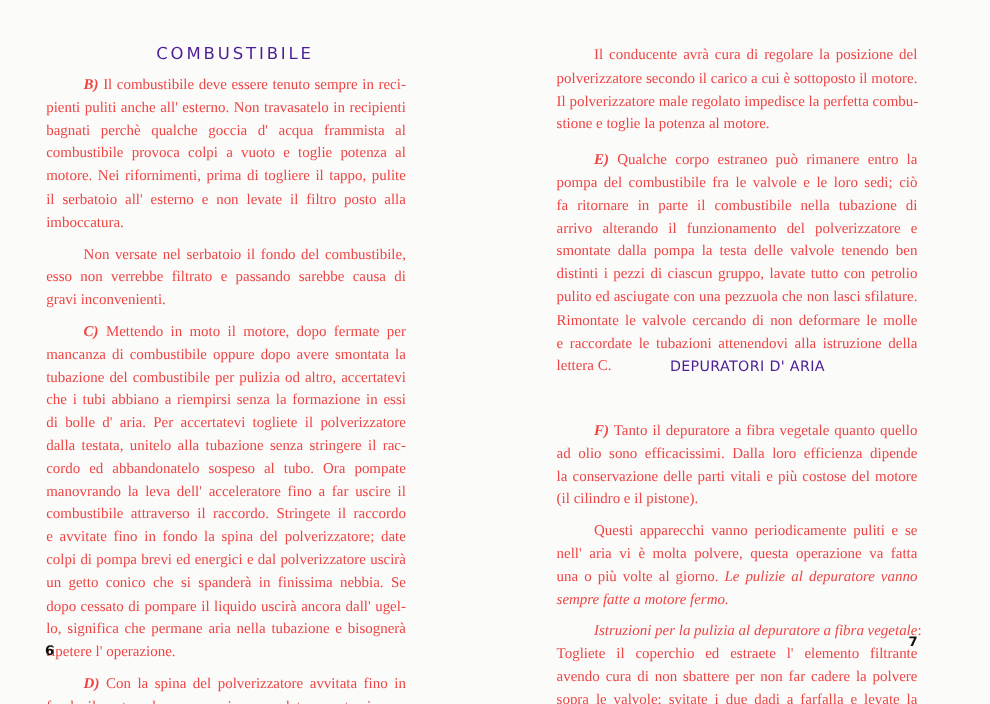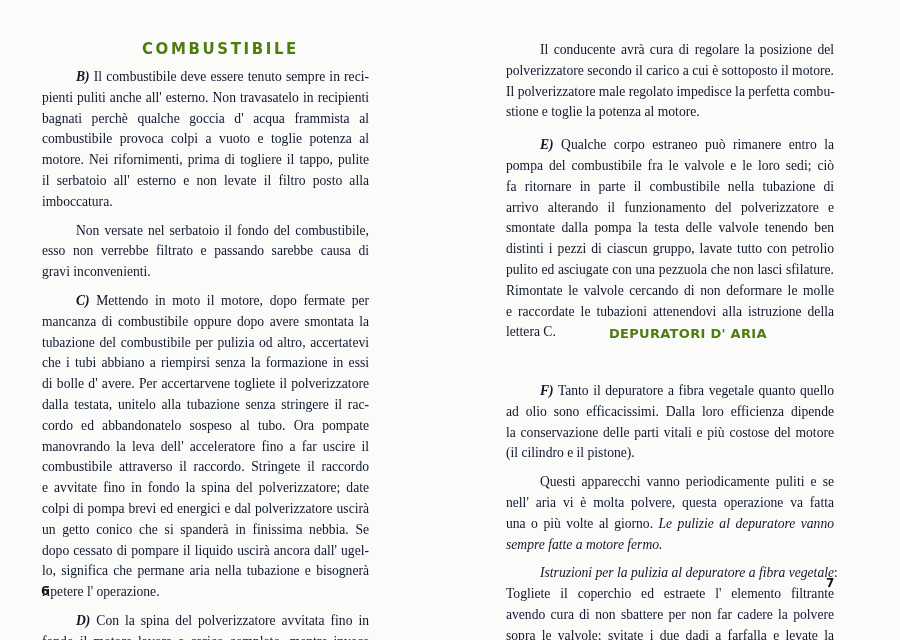--- a/index.html
+++ b/index.html
@@ -9,33 +9,33 @@
     font-family:"DejaVu Serif", "Liberation Serif", serif;
     color:#1a1a1a;
     position:relative;
   }
   .page { position:absolute; top:0; height:640px; }
   .page-left { left:0; width:450px; }
   .page-right { left:450px; width:450px; }
   .title {
     position:absolute;
     font-family:"DejaVu Sans", "Liberation Sans", sans-serif;
-    font-weight:bold;
-    color:#4d7c0f;
+    font-weight:normal;
+    color:#4c1d95;
     white-space:nowrap;
   }
   .title-left { left:142px; top:40px; font-size:15px; letter-spacing:2.6px; }
   .title-right { left:159px; top:326px; font-size:13px; letter-spacing:0.3px; }
   .text {
     position:absolute;
     font-family:"Liberation Serif", "DejaVu Serif", serif;
     font-size:13.6px;
     line-height:20.8px;
     text-align:justify;
-    color:#0f172a;
+    color:#ef4444;
   }
   .text-left { left:42px; top:67px; width:327px; }
   .text-right { left:56px; top:40px; width:328px; }
   .text-right2 { left:56px; top:355px; width:328px;margin-top:26px; }
   .line { display:block; height:20.8px; text-align:justify; text-align-last:justify; white-space:nowrap; }
   .line.last { text-align-last:left; }
   .line.indent { padding-left:34px; }
   .para-gap { height:8px; }
   .it { font-style:italic; }
   .b { font-weight:bold; }
@@ -73,21 +73,21 @@
       <span class="line">esso non verrebbe filtrato e passando sarebbe causa di</span>
       <span class="line last">gravi inconvenienti.</span>
     </div>
     <div class="para-gap"></div>
 
     <div>
       <span class="line indent"><span class="it b">C)</span><span> Mettendo in moto il motore, dopo fermate per</span></span>
       <span class="line">mancanza di combustibile oppure dopo avere smontata la</span>
       <span class="line">tubazione del combustibile per pulizia od altro, accertatevi</span>
       <span class="line">che i tubi abbiano a riempirsi senza la formazione in essi</span>
-      <span class="line">di bolle d' avere. Per accertarvene togliete il polverizzatore</span>
+      <span class="line">di bolle d' aria. Per accertatevi togliete il polverizzatore</span>
       <span class="line">dalla testata, unitelo alla tubazione senza stringere il rac-</span>
       <span class="line">cordo ed abbandonatelo sospeso al tubo. Ora pompate</span>
       <span class="line">manovrando la leva dell' acceleratore fino a far uscire il</span>
       <span class="line">combustibile attraverso il raccordo. Stringete il raccordo</span>
       <span class="line">e avvitate fino in fondo la spina del polverizzatore; date</span>
       <span class="line">colpi di pompa brevi ed energici e dal polverizzatore uscirà</span>
       <span class="line">un getto conico che si spanderà in finissima nebbia. Se</span>
       <span class="line">dopo cessato di pompare il liquido uscirà ancora dall' ugel-</span>
       <span class="line">lo, significa che permane aria nella tubazione e bisognerà</span>
       <span class="line last">ripetere l' operazione.</span>

